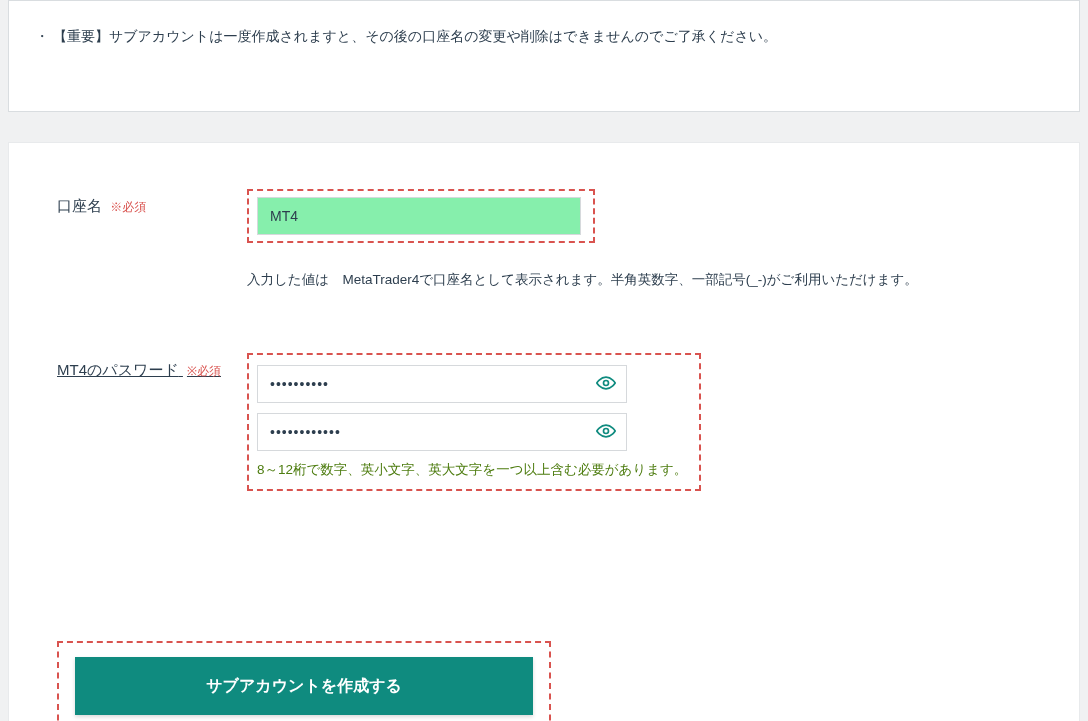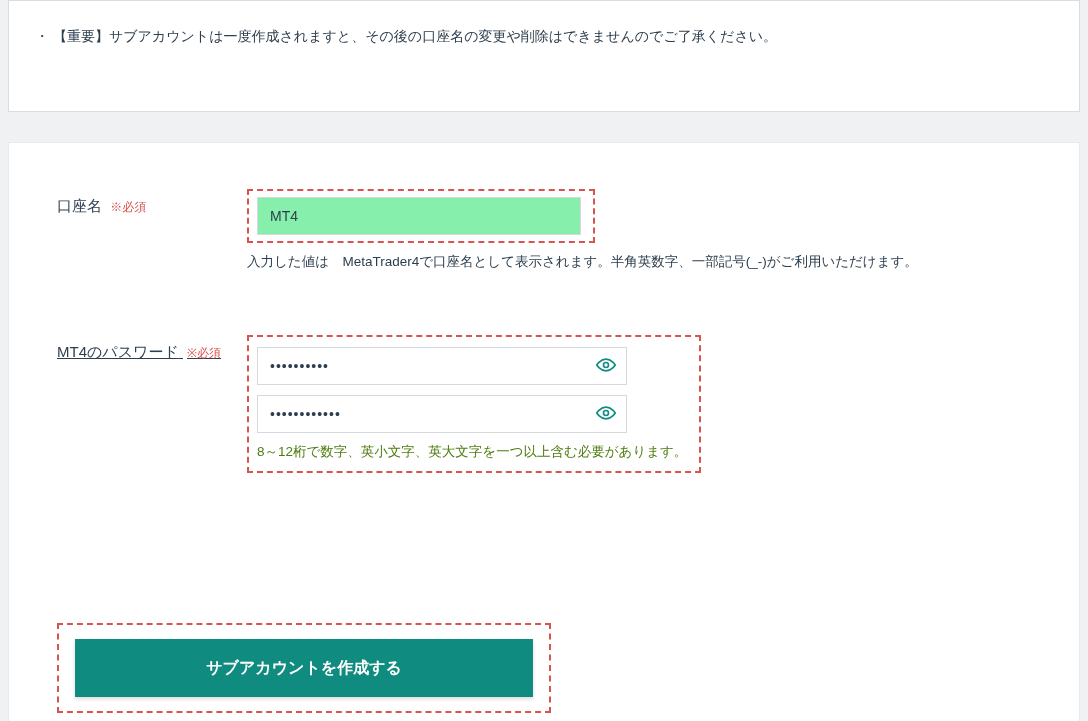--- a/index.html
+++ b/index.html
@@ -98,21 +98,21 @@
       cursor: pointer;
       display: flex;
       align-items: center;
       justify-content: center;
       color: #0f8b7f;
     }
     .eye-btn svg { width: 20px; height: 20px; }
     .help-text {
       font-size: 13.5px;
       color: #2d3e4e;
-      margin-top: 10px;
+      margin-top: 28px;
     }
     .help-text-inside {
       font-size: 13.5px;
       color: #4d7c0f;
       margin-top: 4px;
     }
     .submit-section {
       margin-top: 150px;
       display: flex;
       justify-content: flex-start;

